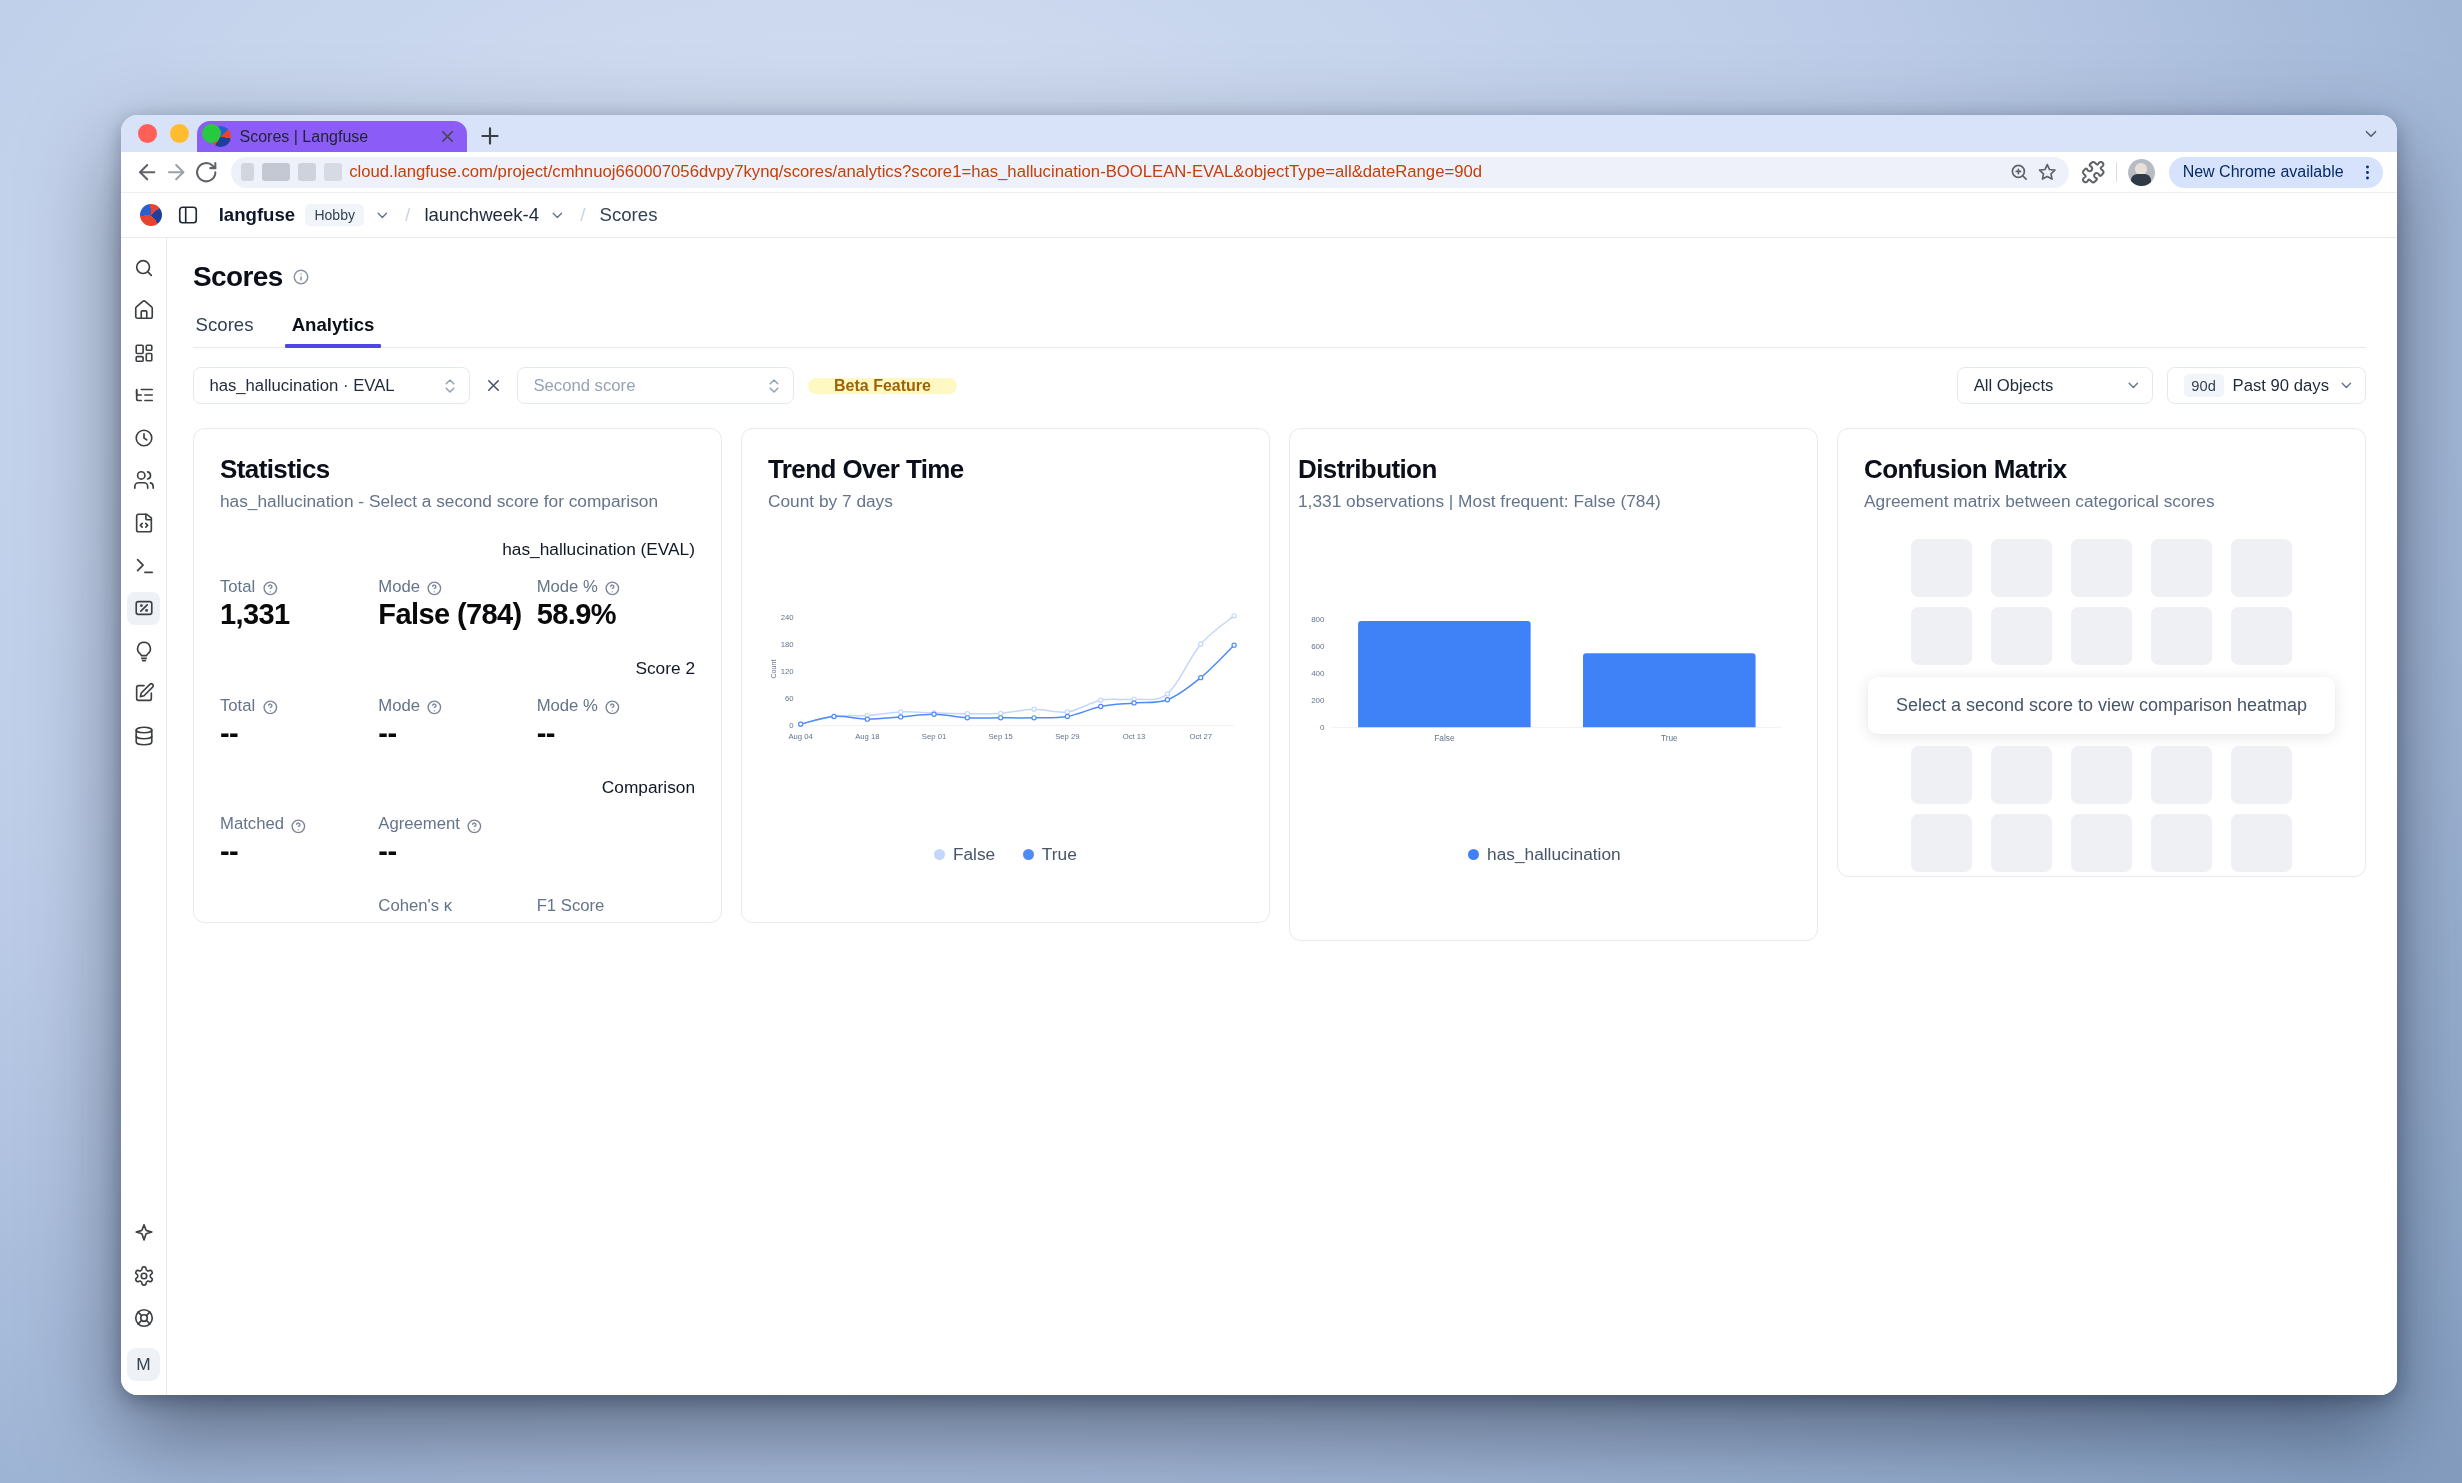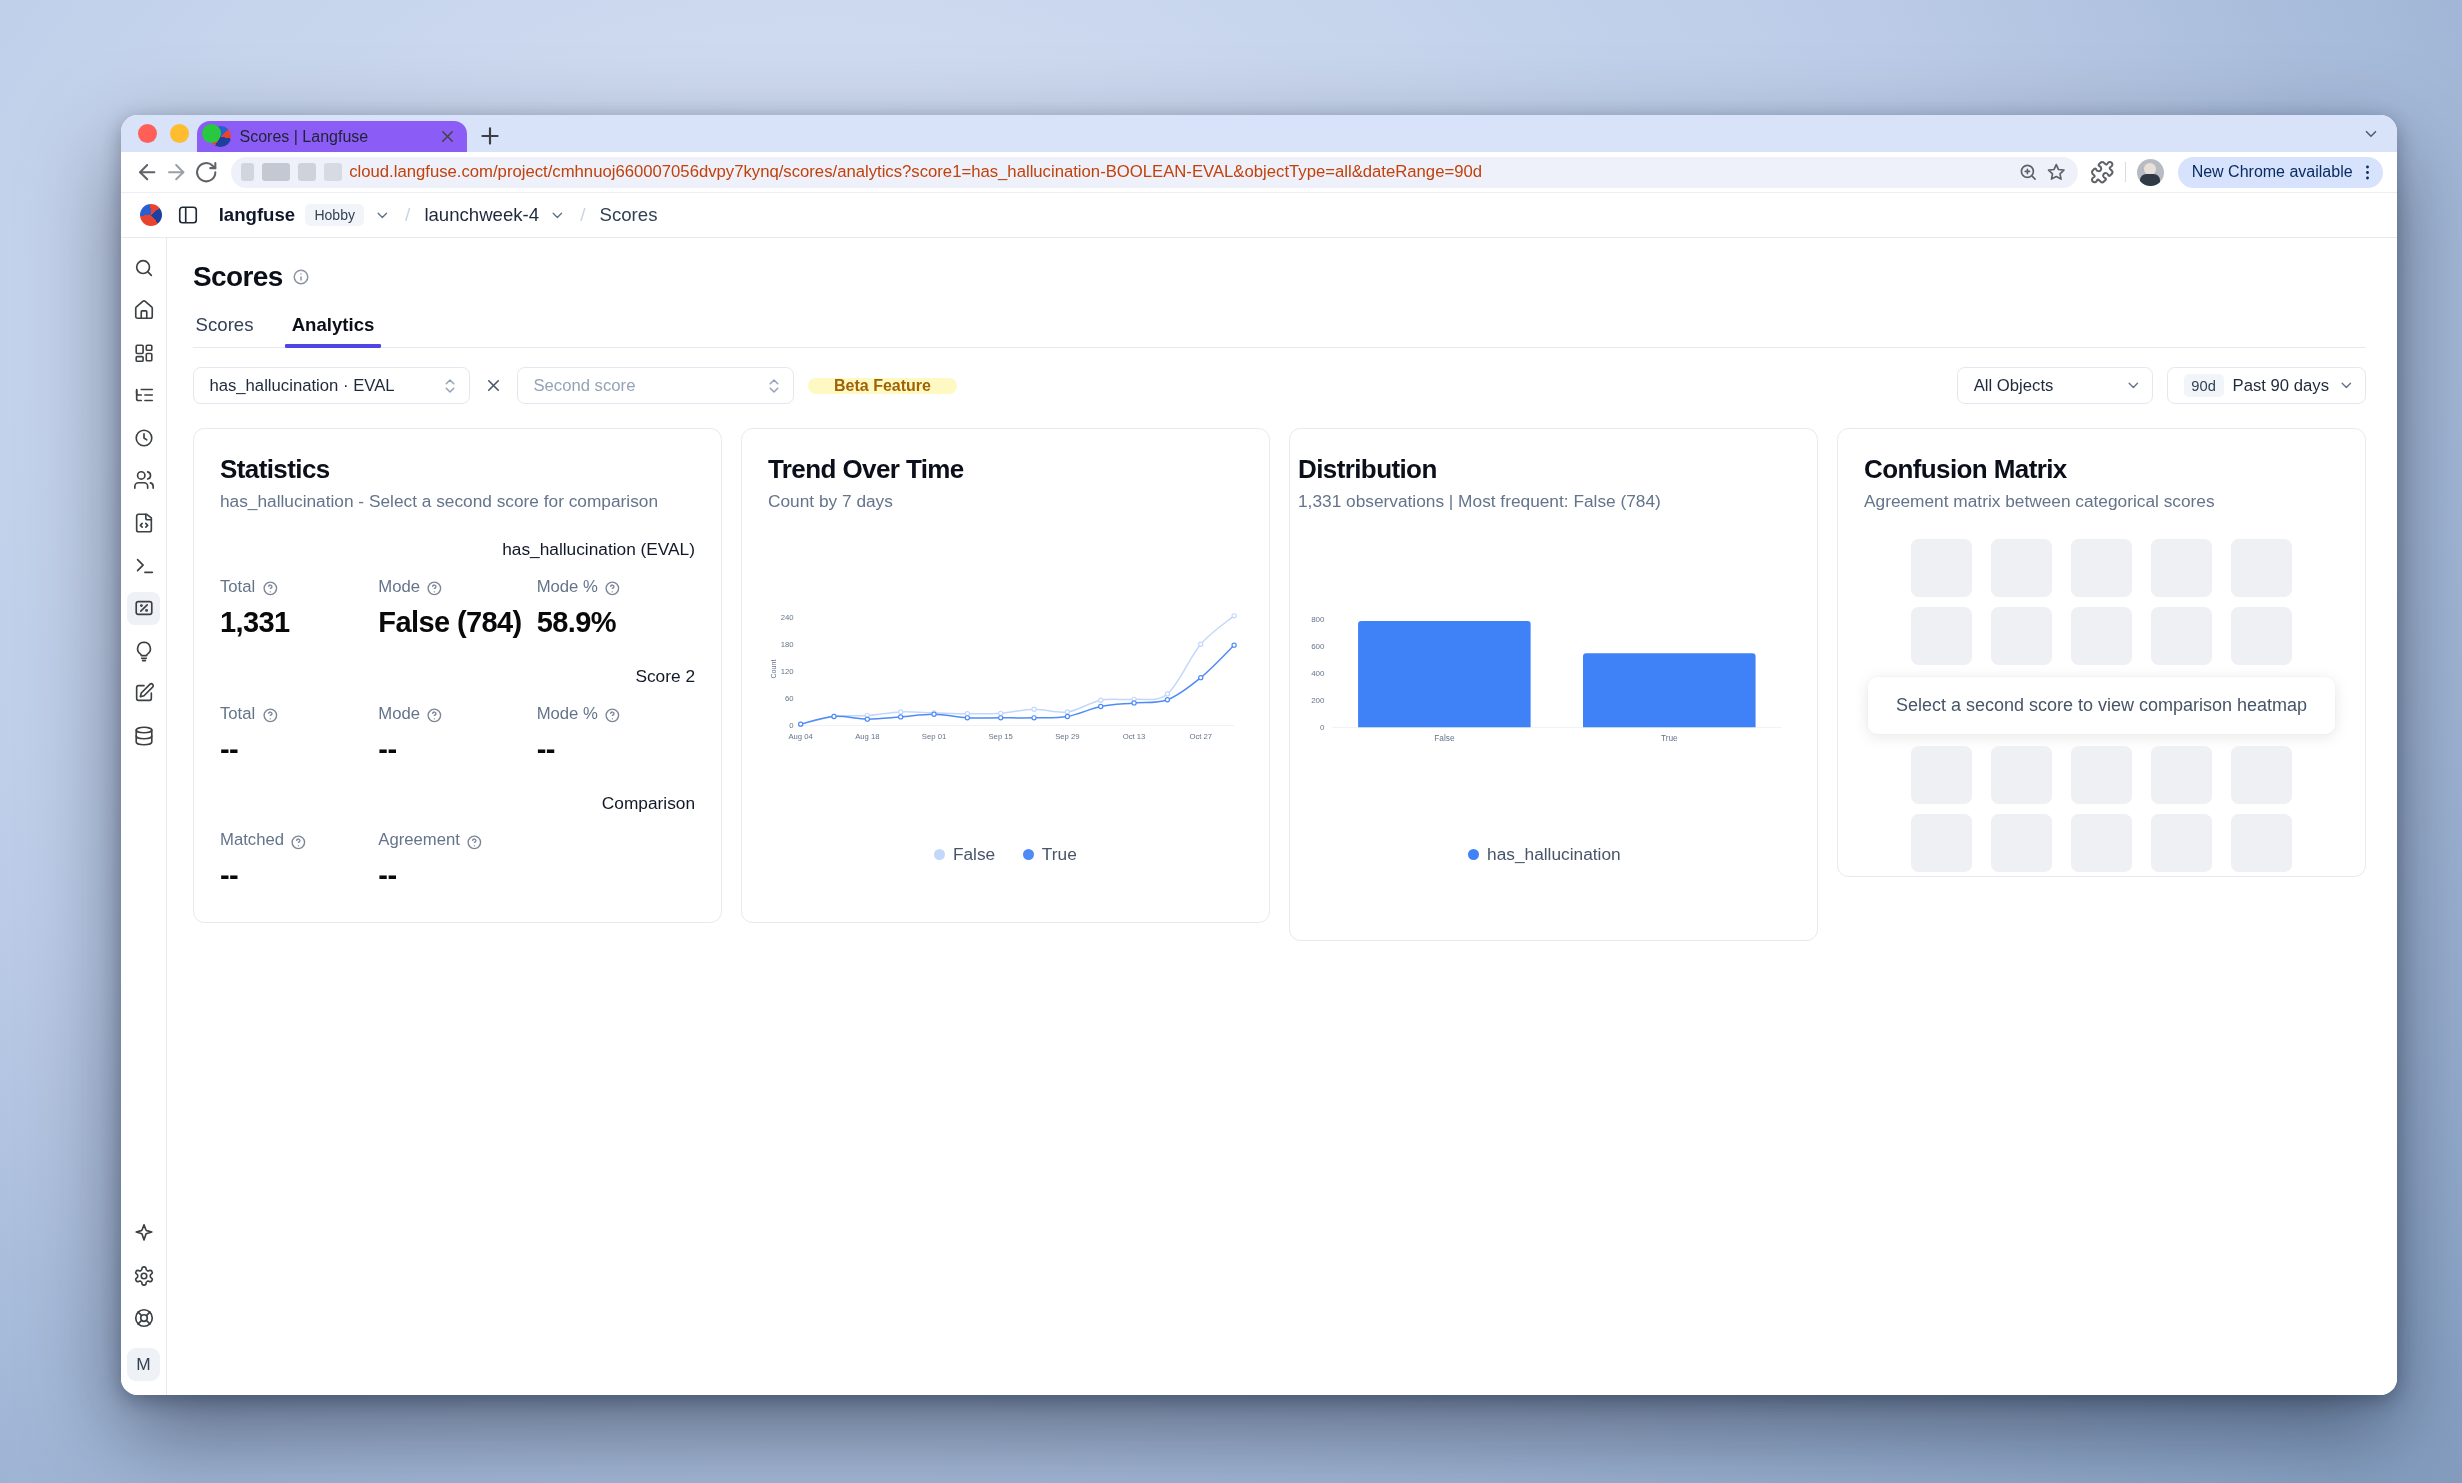--- a/index.html
+++ b/index.html
@@ -36,21 +36,21 @@
   .urlbar { flex:1; height:31px; background:#eef1f9; border-radius:15.4px; margin:0 7.7px;
             display:flex; align-items:center; padding:0 11.5px 0 10.3px; gap:7.7px; min-width:0; }
   .blurchip { height:18px; border-radius:3.2px; background:#b9bec9; }
   .url-text { flex:1; font-size:16.7px; color:#c2410c; white-space:nowrap; overflow:hidden; }
   .pill-ic { width:20.5px; height:20.5px; color:#5f6368; flex:none; }
   .tb-sep { width:1.3px; height:20.5px; background:#dadce0; margin:0 5.1px; }
   .tb-avatar { width:27px; height:27px; border-radius:50%; background:#b7bcc4; position:relative; overflow:hidden; flex:none; }
   .tb-avatar::before { content:""; position:absolute; left:7.7px; top:4.5px; width:11.5px; height:11.5px; border-radius:50%; background:#e8e0d8; }
   .tb-avatar::after { content:""; position:absolute; left:3.2px; top:15.4px; width:20.5px; height:13px; border-radius:6.4px 6.4px 0 0; background:#2f3a46; }
   .chrome-chip { height:31px; background:#d7e3fc; border-radius:15.4px; display:flex; align-items:center;
-                 gap:5px; padding:0 6.4px 0 14px; margin-left:9px; flex:none; }
+                 gap:14px; padding:0 6.4px 0 14px; margin-left:9px; flex:none; }
   .chrome-chip span { font-size:16px; color:#082c63; white-space:nowrap; }
   .dots3 { width:19px; height:19px; color:#082c63; }
   
   .app { flex:1; display:flex; flex-direction:column; min-height:0; background:#fff; }
   .app-header { height:45px; flex:none; display:flex; align-items:center; gap:10.3px; padding:0 19px; border-bottom:1.3px solid #e9eaee; }
   .logo { width:22px; height:22px; border-radius:50%; flex:none;
     background: conic-gradient(from 140deg, #e8432d 0 35%, #2a5fd2 35% 60%, #e8432d 60% 75%, #1d3f9e 75% 100%); }
   .panel-ic { width:22px; height:22px; color:#1f2937; margin-left:5.1px; }
   .brand { font-size:18.6px; font-weight:600; color:#0f172a; margin-left:9px; }
   .chip { background:#f1f5f9; border-radius:5.1px; padding:3.2px 9px; font-size:14px; color:#334155; }
@@ -98,21 +98,21 @@
   .card { border:1.3px solid #e7e9ee; border-radius:11.5px; background:#fff; padding:24.4px 26px; overflow:hidden; }
   .card-title { font-size:26px; font-weight:700; color:#0b0f19; letter-spacing:-0.6px; }
   .card-sub { margin-top:6.4px; font-size:17.3px; color:#64748b; }
   .h772 { height:495px; } .h800 { height:513px;padding-left:8px; } .h700 { height:449px; }
   
   .sec { margin-top:27px; }
   .sec-h { font-size:17.3px; font-weight:400; color:#111827;text-align:right; }
   .mgrid { display:grid; grid-template-columns:repeat(3,1fr); margin-top:16.7px; row-gap:28px; }
   .mlabel { display:flex; align-items:flex-end; gap:6.4px; font-size:16.7px; color:#64748b; }
   .help-ic { width:16.7px; height:16.7px; color:#7c8696; }
-  .mvalue { margin-top:9px; font-size:29px; font-weight:700; color:#09090b; letter-spacing:-0.6px; }
+  .mvalue { margin-top:1px; font-size:29px; font-weight:700; color:#09090b; letter-spacing:-0.6px; }
   .c1{grid-column:1;} .c2{grid-column:2;} .c3{grid-column:3;}
   
   .chart-wrap { margin-top:14px; }
   .chart-svg { width:100%; height:301px; display:block; }
   .legend { display:flex; justify-content:center; gap:28px; margin-top:16.7px; }
   .legend-item { display:flex; align-items:center; gap:7.7px; font-size:17.3px; color:#475569; }
   .legend-dot { width:11px; height:11px; border-radius:50%; }
   
   .matrix-zone { margin-top:27px; display:flex; flex-direction:column; align-items:center; gap:9.6px; }
   .mrow { display:flex; gap:19px; }

